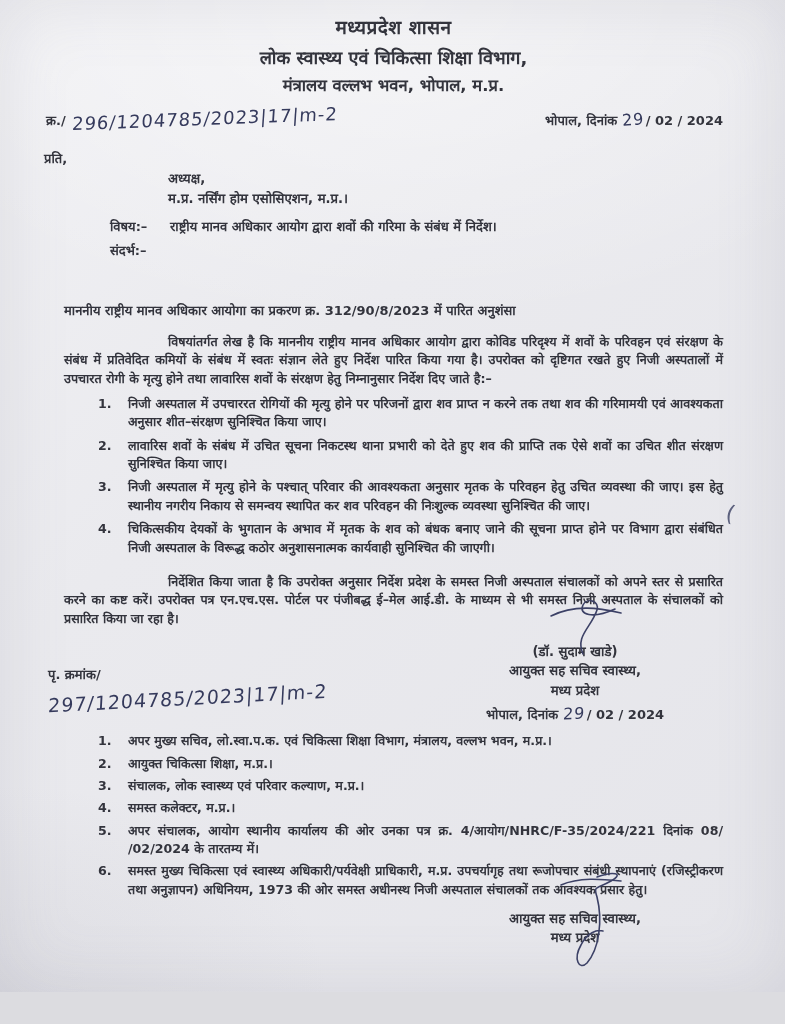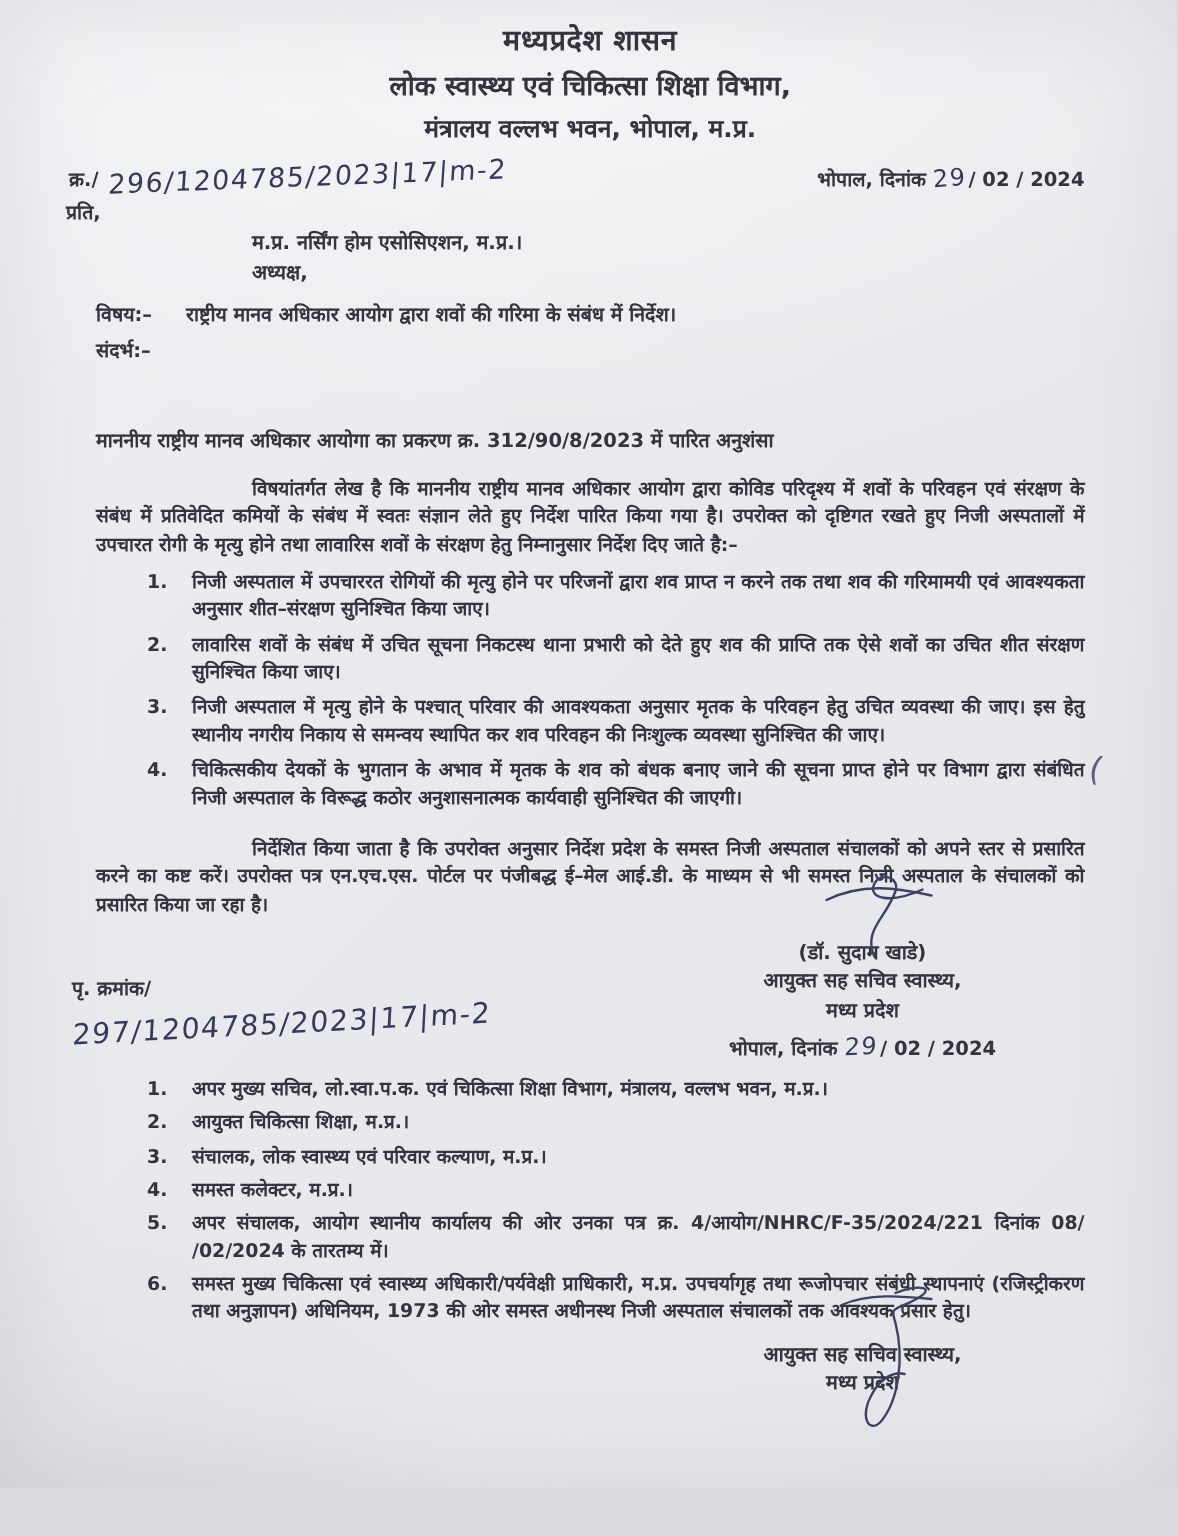--- a/index.html
+++ b/index.html
@@ -39,26 +39,26 @@
 
   .refline{
     display:flex; align-items:baseline;
     margin:8px 0 0 -18px;
   }
   .refline .lbl{ font-size:13px; }
   .refline .hw-num{ margin:0 auto 0 6px; }
   .pd{ white-space:nowrap; font-size:13px; }
   .pd .hw-day{ font-size:16px; margin:0 1px 0 5px; transform:rotate(-4deg); }
 
-  .addr{ margin-top:2px; }
+  .addr{ margin-top:18px; }
   .addr .to{ margin-left:-20px; font-size:13px; }
   .addr .ln{ margin-left:104px; font-size:13.2px; }
 
   .kv{ display:flex; margin-top:10px; }
-  .kv .k{ width:60px; flex:0 0 60px; font-size:13px; }
+  .kv .k{ width:60px; flex:0 0 60px; font-size:13px;margin-left:46px; }
   .kv .v{ flex:1; font-size:13px; }
   .kv + .kv{ margin-top:5px;flex-direction:column; }
 
   .para{
     margin-top:12px;
     text-align:justify;
     text-indent:104px;
   }
 
   .nlist{ margin-top:7px; }
@@ -112,22 +112,22 @@
   </header>
 
   <div class="refline">
     <span class="lbl">क्र./</span>
     <span class="hw hw-num">296/1204785/2023|17|m-2</span>
     <span class="pd"><span>भोपाल, दिनांक</span><span class="hw hw-day">29</span><span>/ 02 / 2024</span></span>
   </div>
 
   <div class="addr">
     <div class="to">प्रति,</div>
+    <div class="ln">अध्यक्ष,</div>
     <div class="ln">म.प्र. नर्सिंग होम एसोसिएशन, म.प्र.।</div>
-    <div class="ln">अध्यक्ष,</div>
   </div>
 
   <div class="kv">
     <span class="k">विषय:–</span>
     <span class="v">राष्ट्रीय मानव अधिकार आयोग द्वारा शवों की गरिमा के संबंध में निर्देश।</span>
   </div>
   <div class="kv">
     <span class="k">संदर्भ:–</span>
     <span class="v">माननीय राष्ट्रीय मानव अधिकार आयोगा का प्रकरण क्र. 312/90/8/2023 में पारित अनुशंसा</span>
   </div>

